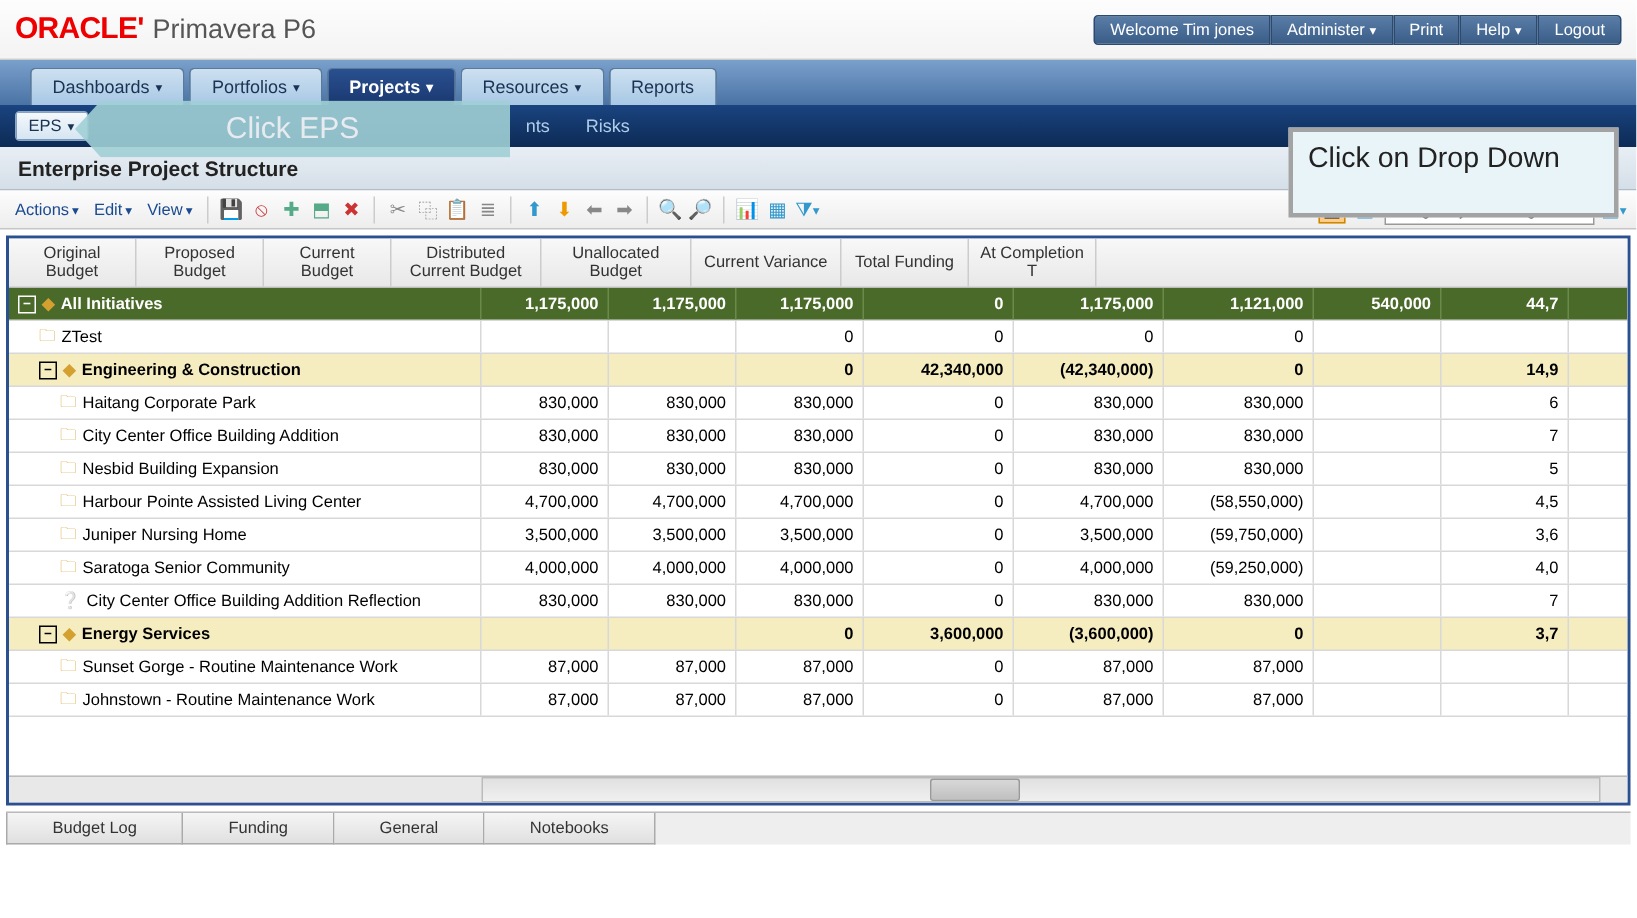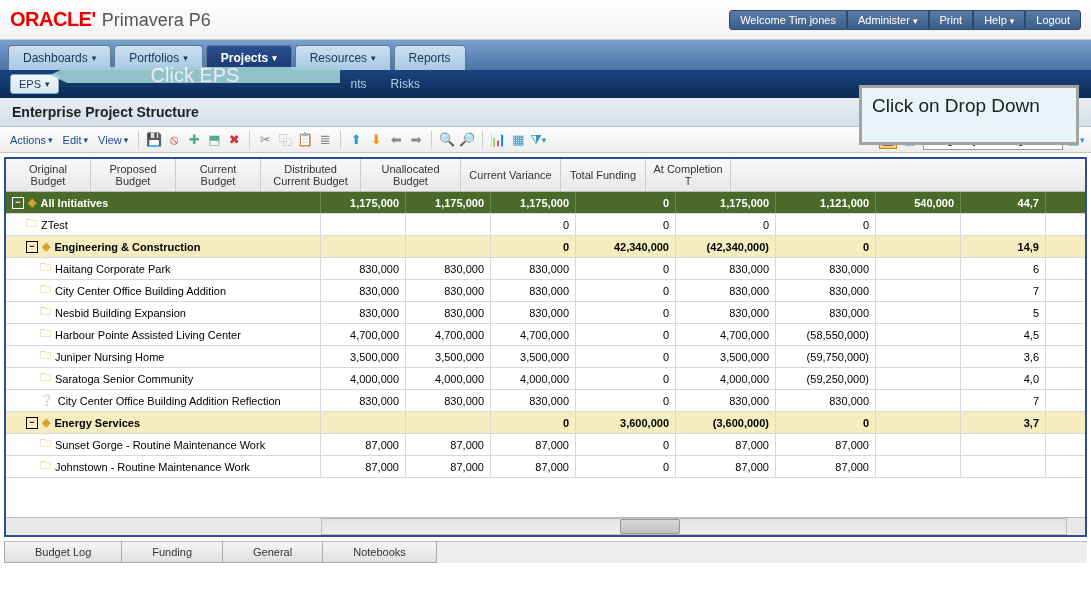--- a/index.html
+++ b/index.html
@@ -5,28 +5,28 @@
 * { box-sizing: border-box; margin: 0; padding: 0; }
 body { font-family: Arial, sans-serif; font-size: 12px; background: #fff; width: 1091px; height: 612px; overflow: hidden; position: relative; }
 .header { display: flex; align-items: center; justify-content: space-between; background: linear-gradient(#fdfdfd,#f3f3f3); height: 40px; border-bottom: 1px solid #ccc; padding: 0 10px; gap: 16px; }
 .logo { display: flex; align-items: baseline; gap: 6px; }
 .logo-oracle { color: #e00; font-weight: bold; font-size: 20px; font-family: Arial; letter-spacing: -0.5px; }
 .logo-sub { color: #555; font-size: 18px; }
 .header-right { display: flex; gap: 0; }
 .hdr-btn { background: linear-gradient(#5a7da8,#3a5d88); color: #fff; border: 1px solid #2a4a70; padding: 3px 10px; font-size: 11px; cursor: pointer; }
 .hdr-btn:first-child { border-radius: 3px 0 0 3px; }
 .hdr-btn:last-child { border-radius: 0 3px 3px 0; }
-.nav { background: linear-gradient(#7aa0cc,#4a73a5); height: 30px; display: flex; align-items: flex-end; padding-left: 8px; }
+.nav { background: linear-gradient(#7aa0cc,#4a73a5); height: 30px; display: flex; align-items: flex-end; padding-left: 20px; }
 .tab { background: linear-gradient(#cde0f0,#a8c8e5); border: 1px solid #5a7a9a; border-bottom: none; padding: 5px 14px; margin-right: 3px; border-radius: 4px 4px 0 0; color: #1a3355; font-size: 12px; cursor: pointer; display: flex; align-items: center; gap: 4px; }
 .tab.active { background: linear-gradient(#2a5090,#1a3870); color: #fff; font-weight: bold; }
 .caret { font-size: 9px; }
 .subnav { background: linear-gradient(#1a4480,#0d2a55); height: 28px; display: flex; align-items: center; padding-left: 10px; position: relative; }
 .eps-btn { background: linear-gradient(#f5f9fc,#d5e5f2); border: 1px solid #8aa8c5; border-radius: 3px; padding: 3px 8px; font-size: 11px; color: #1a3355; cursor: pointer; display: flex; align-items: center; gap: 4px; }
 .subnav-link { color: #b0cde8; padding: 5px 12px; cursor: pointer; font-size: 12px; }
-.callout-eps { position: absolute; left: 50px; top: -3px; height: 16px; width: 290px; background: #a0d0d5; opacity: 0.9; display: flex; align-items: center; justify-content: center; color: #fff; font-size: 20px; clip-path: polygon(6% 0, 100% 0, 100% 100%, 6% 100%, 0 50%); z-index: 5; }
+.callout-eps { position: absolute; left: 50px; top: -3px; height: 38px; width: 290px; background: #a0d0d5; opacity: 0.9; display: flex; align-items: center; justify-content: center; color: #fff; font-size: 20px; clip-path: polygon(6% 0, 100% 0, 100% 100%, 6% 100%, 0 50%); z-index: 5; }
 .callout-dd { position: absolute; right: 12px; top: 85px; width: 220px; height: 60px; background: #e8f4f8; border: 3px solid #a3a3a3; padding: 6px 10px; font-size: 19px; color: #222; z-index: 10; line-height: 1.3; }
 .page-title-bar { background: linear-gradient(#e8eef4,#d5dfe8); padding: 6px 12px; border-bottom: 1px solid #b0bcc8; }
 .page-title { font-size: 14px; font-weight: bold; color: #222; }
 .toolbar { background: linear-gradient(#fdfdfd,#ededed); border-bottom: 1px solid #c5c5c5; height: 26px; display: flex; align-items: center; padding: 0 6px; gap: 2px; }
 .tb-txt { color: #1a4a90; font-size: 11px; padding: 2px 4px; cursor: pointer; display: flex; align-items: center; gap: 2px; }
 .tb-sep { width: 1px; height: 18px; background: #ccc; margin: 0 4px; }
 .tb-ico { width: 18px; height: 18px; display: inline-flex; align-items: center; justify-content: center; cursor: pointer; font-size: 13px; }
 .tb-right { margin-left: auto; display: flex; align-items: center; gap: 4px; }
 .view-dd { border: 1px solid #999; background: #fff; padding: 2px 4px; font-size: 11px; width: 140px; height: 20px; display: flex; align-items: center; justify-content: space-between; cursor: pointer; }
 .grid-wrap { border: 2px solid #2a5090; margin: 4px; height: 380px; overflow: hidden; display: flex; flex-direction: column; }

